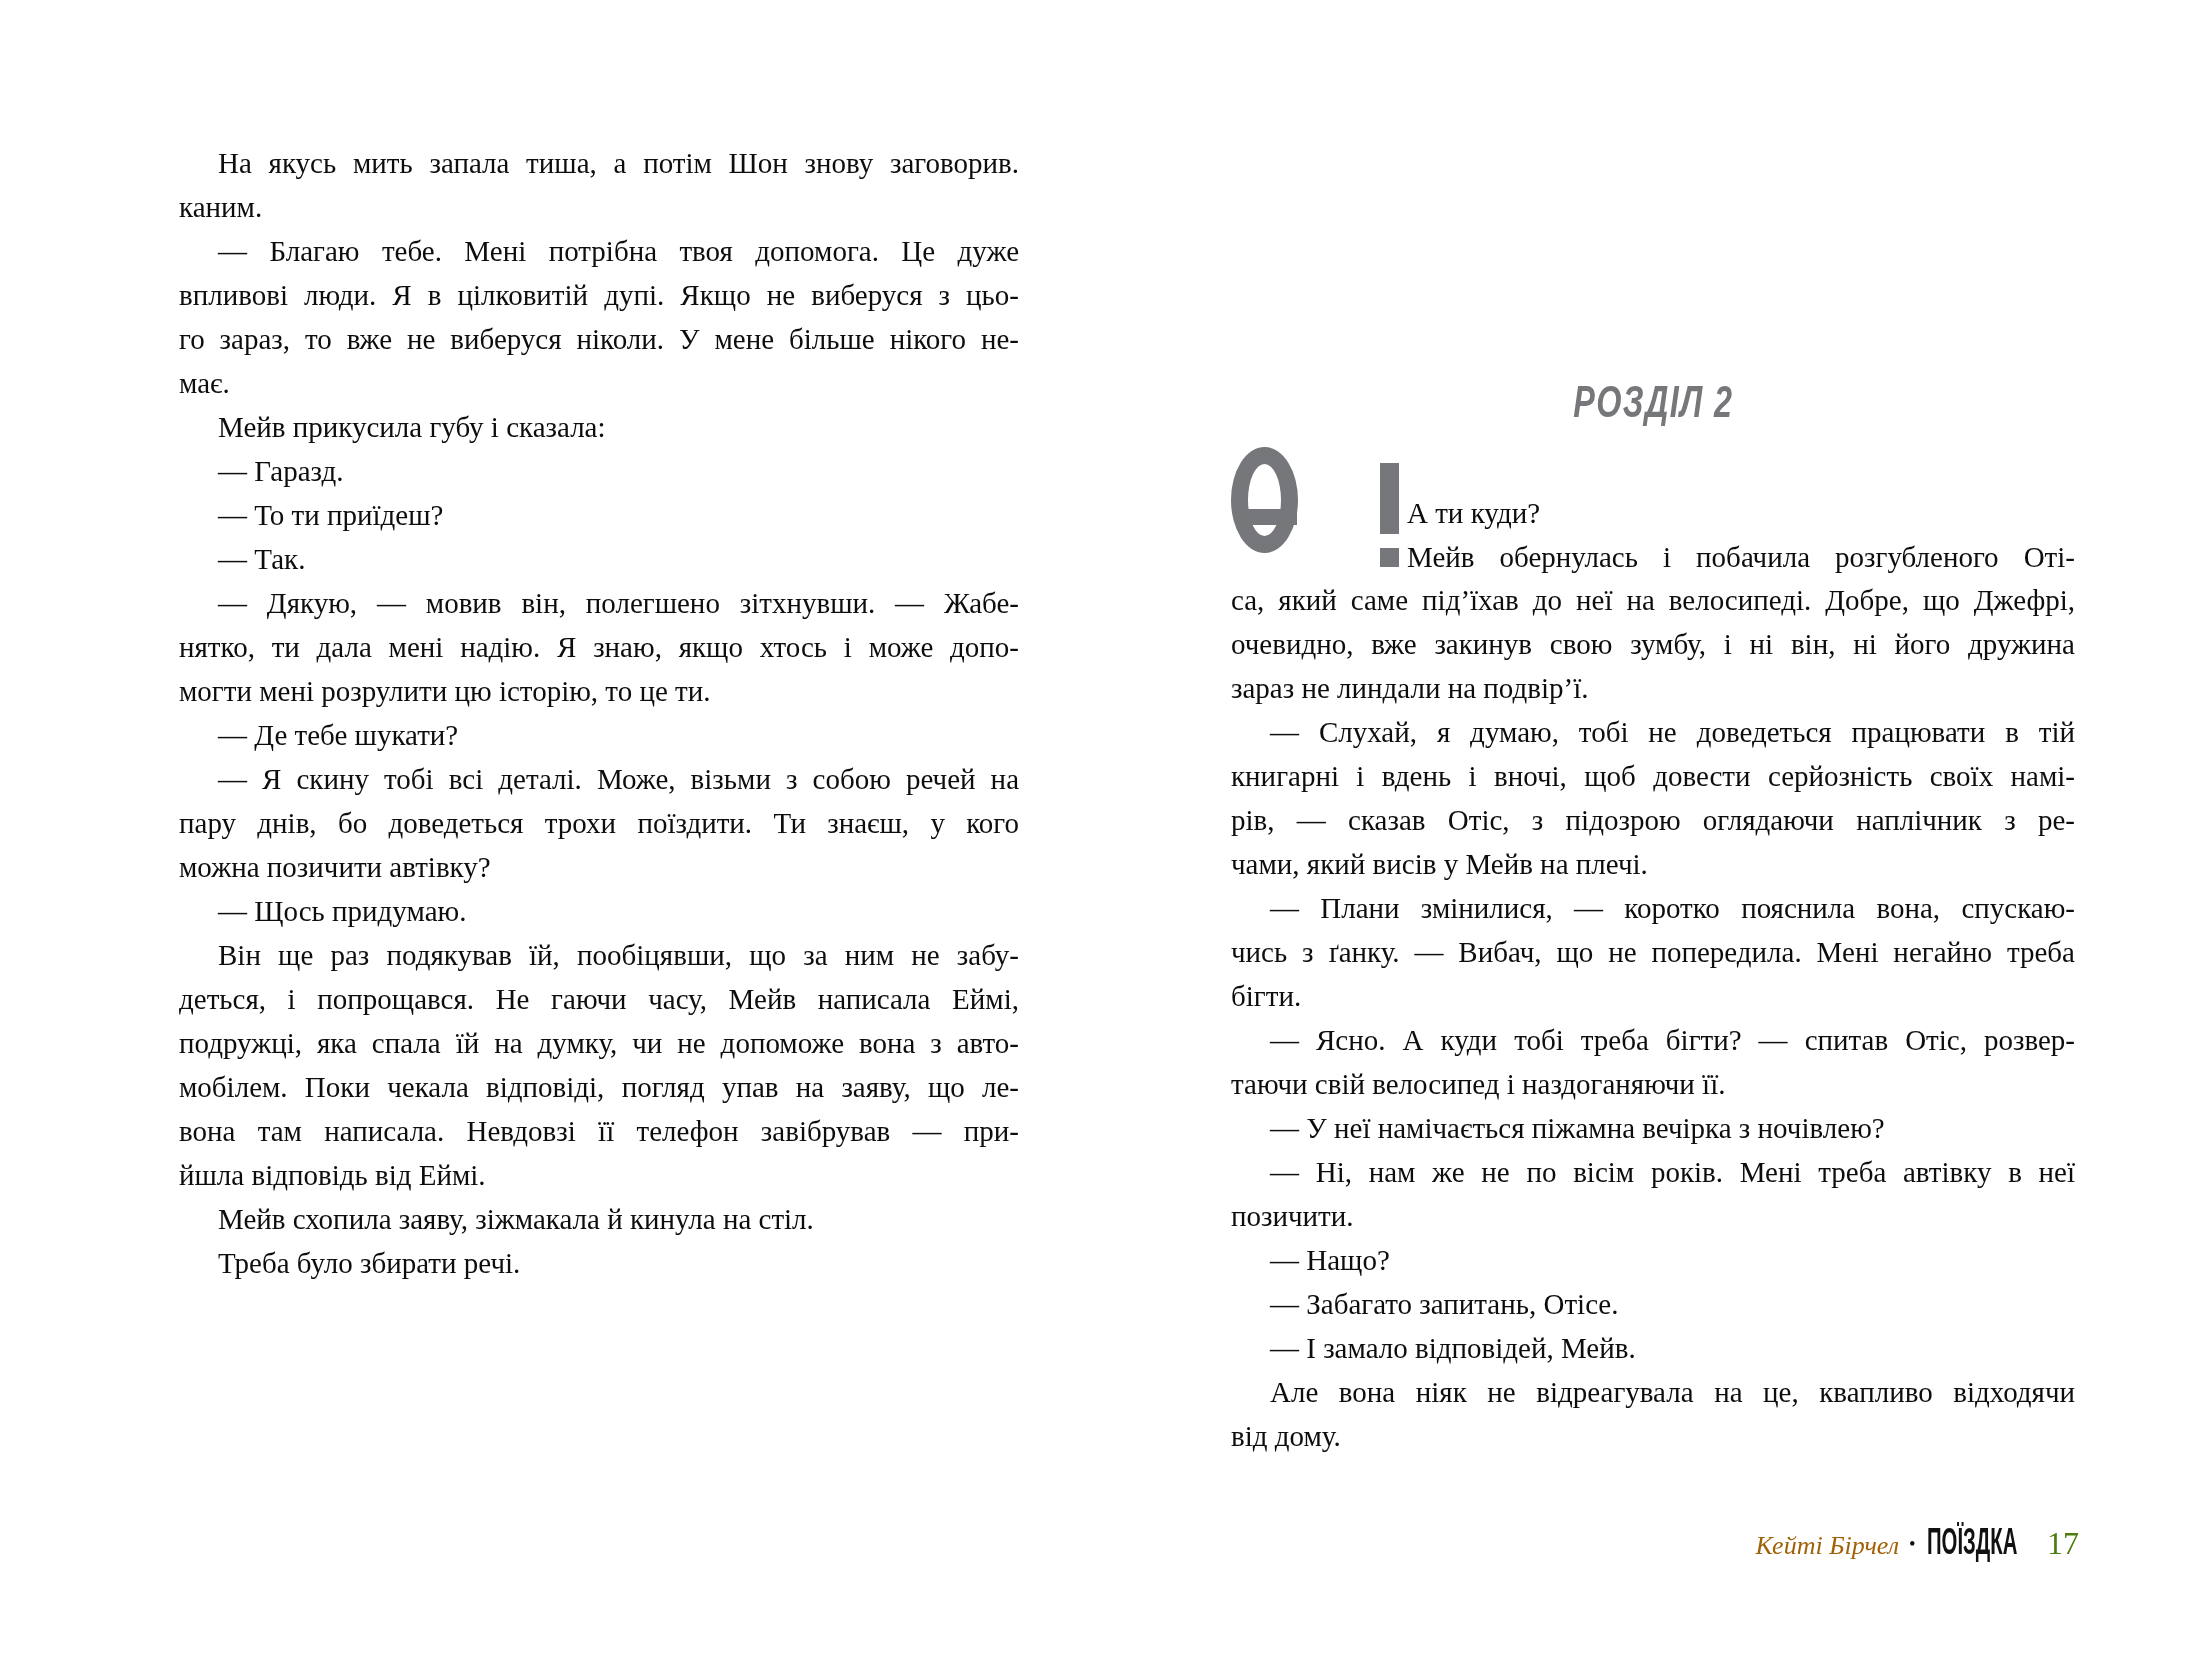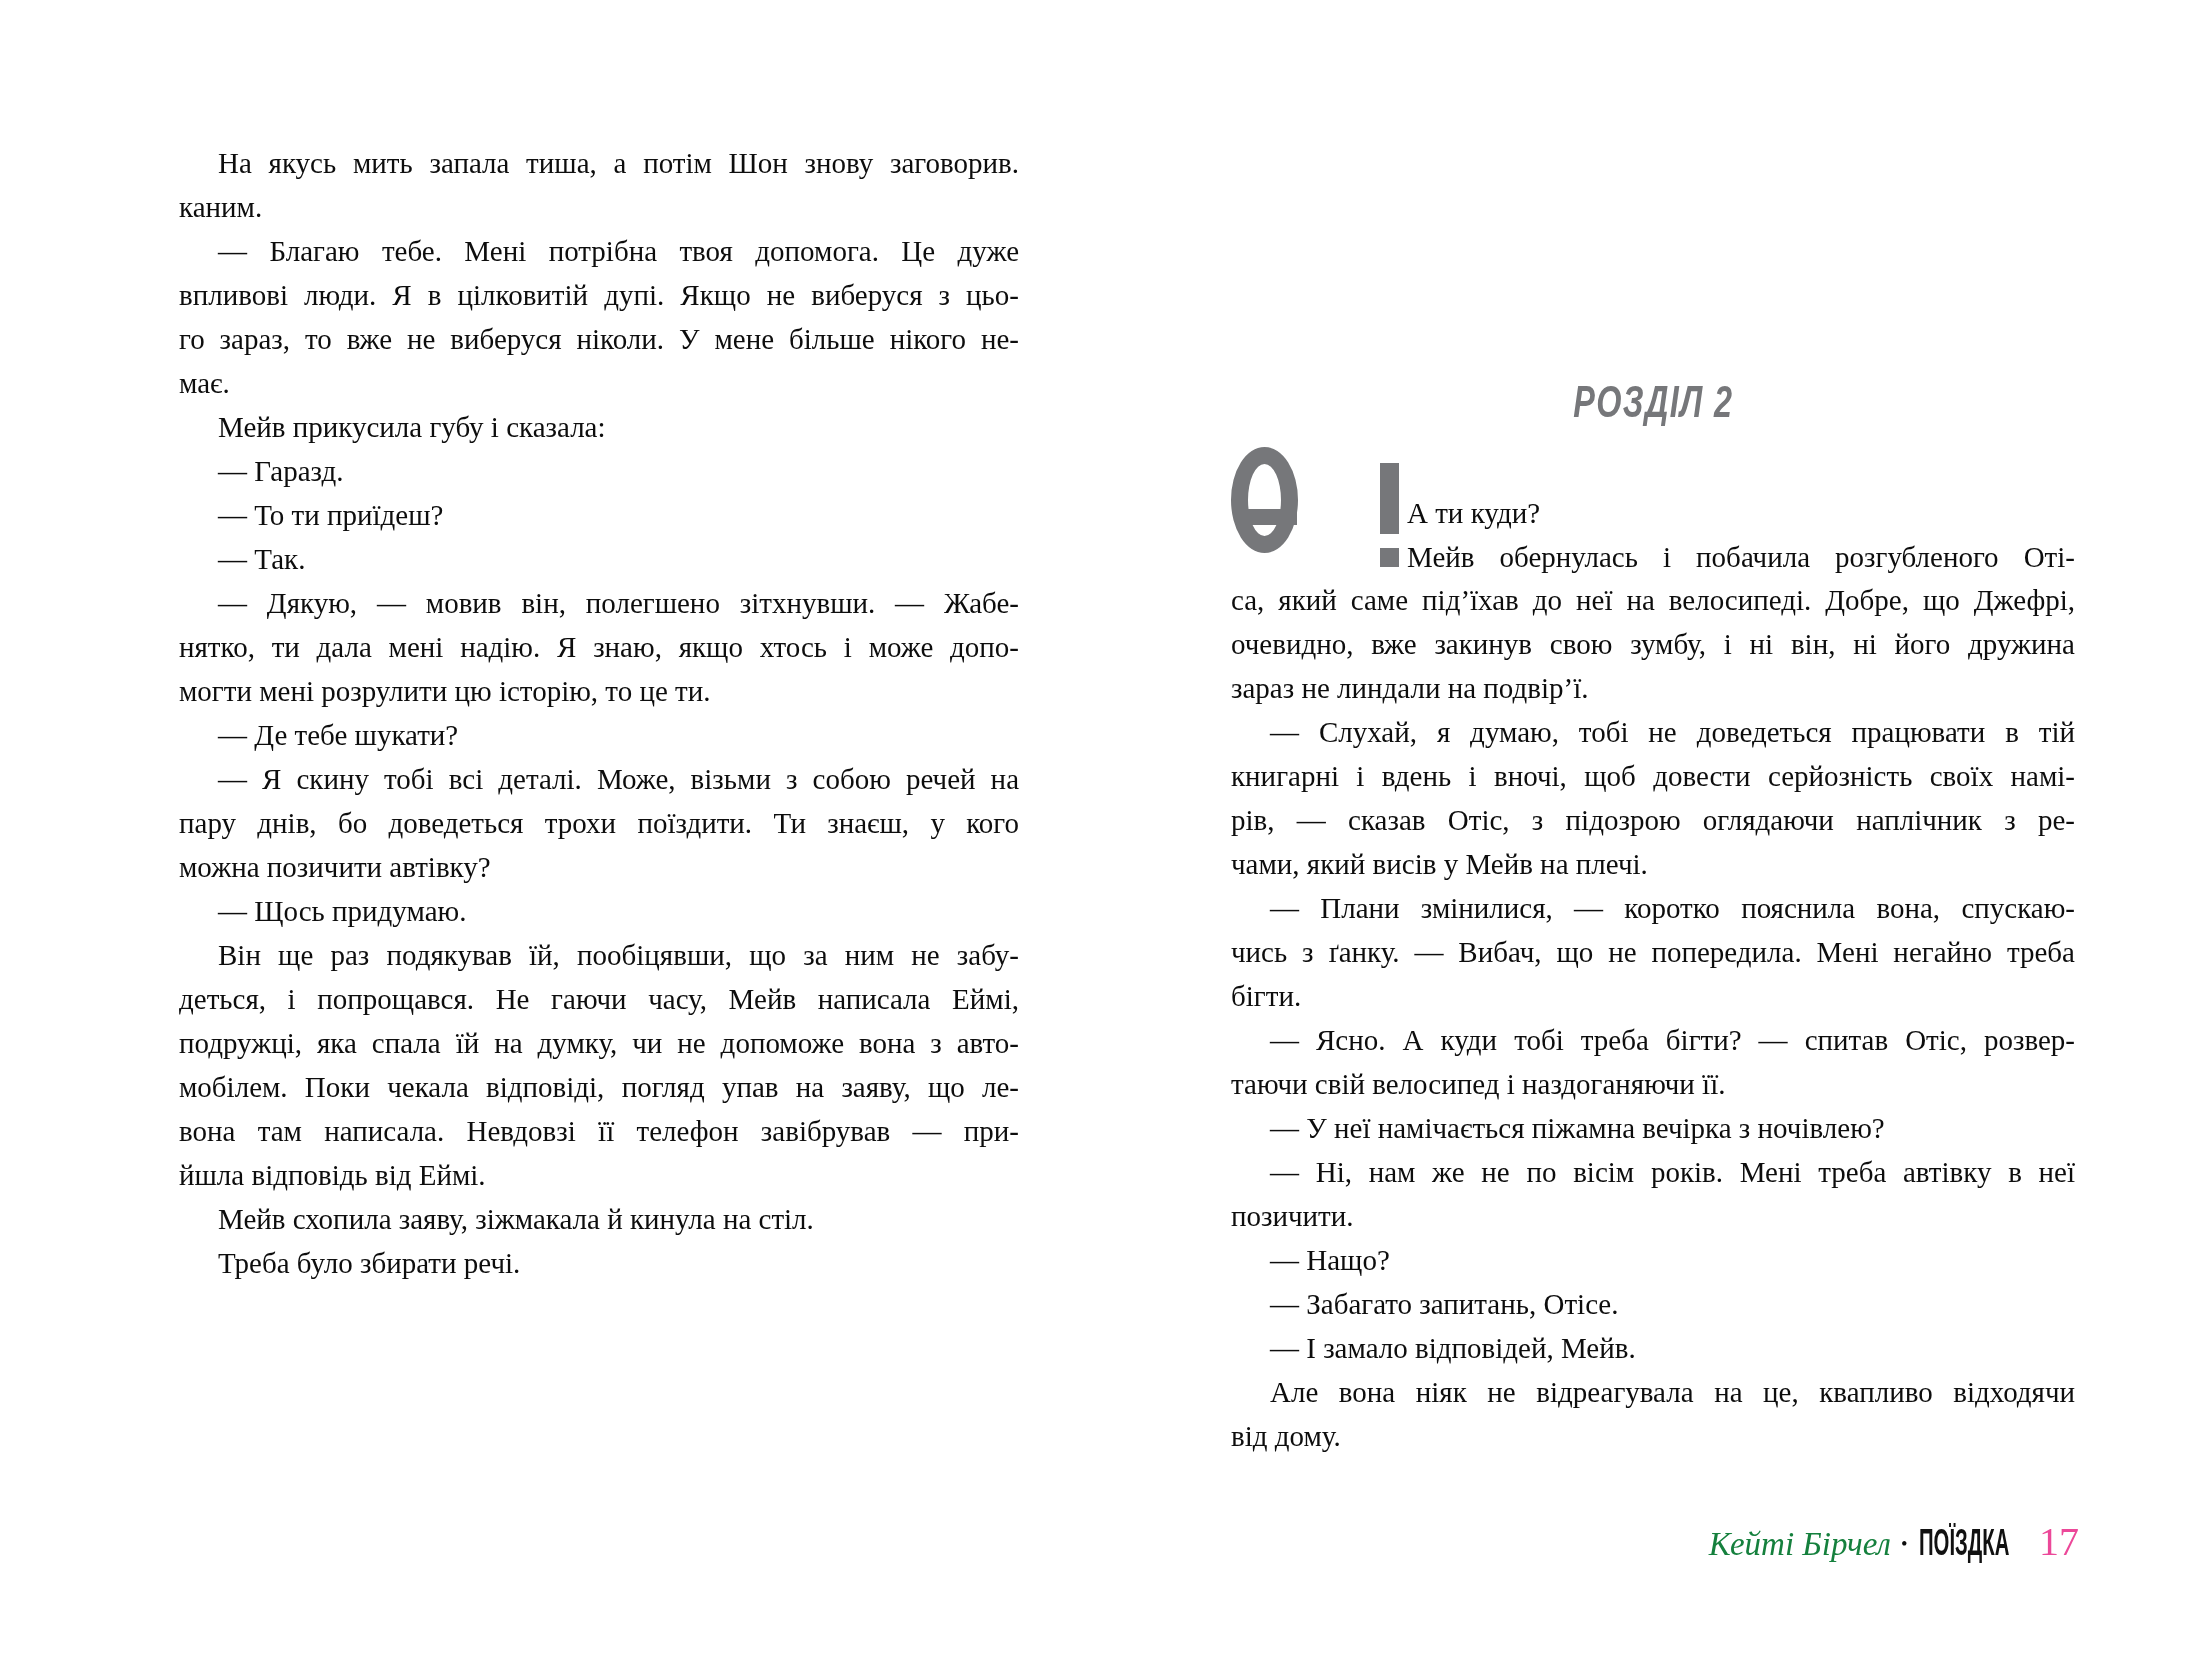--- a/index.html
+++ b/index.html
@@ -44,28 +44,28 @@
   #dc-dot{left:149px;top:101px;width:18.7px;height:18.7px;}
   #intro-lines{flex:1 1 auto;min-width:0;}
   #right-rest{left:1231px;top:578px;width:844px;}
 
   
   #footer{
     left:1231px;top:1517px;width:848px;
     display:flex;justify-content:flex-end;align-items:baseline;
     line-height:49px;
   }
-  #footer-author{font-style:italic;font-size:33px;color:#15803d;white-space:nowrap;}
+  #footer-author{font-style:italic;font-size:26px;color:#a16207;white-space:nowrap;}
   #footer-sep{font-size:18.7px;align-self:center;margin:0 10px;color:#0d0d0d;}
   #footer-title{
     font-family:"Liberation Sans","DejaVu Sans",sans-serif;font-weight:bold;
     font-size:37px;color:#111111;white-space:nowrap;
     display:inline-block;transform:scaleX(0.55);margin:0 -36px;
   }
-  #footer-num{font-size:40px;margin-left:29px;color:#ec4899;}
+  #footer-num{font-size:32px;margin-left:29px;color:#4d7c0f;}
 
   .sr-only{
     position:absolute;width:0.6px;height:0.6px;overflow:hidden;
     clip:rect(0 0 0 0);white-space:nowrap;
   }
 </style>
 </head>
 <body>
 
 <div>

